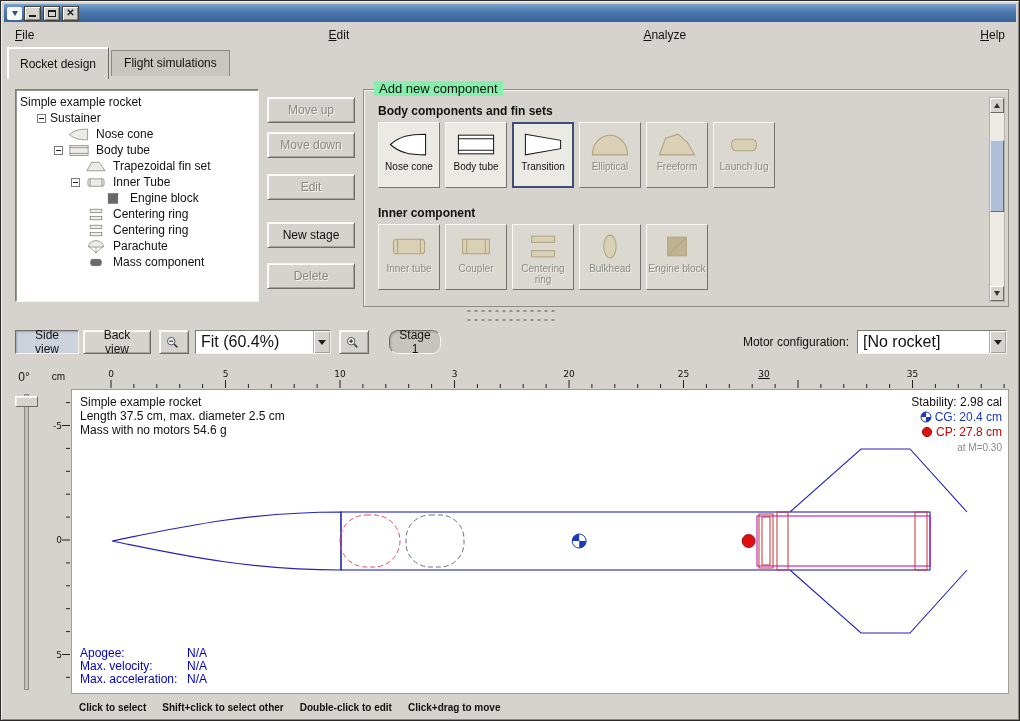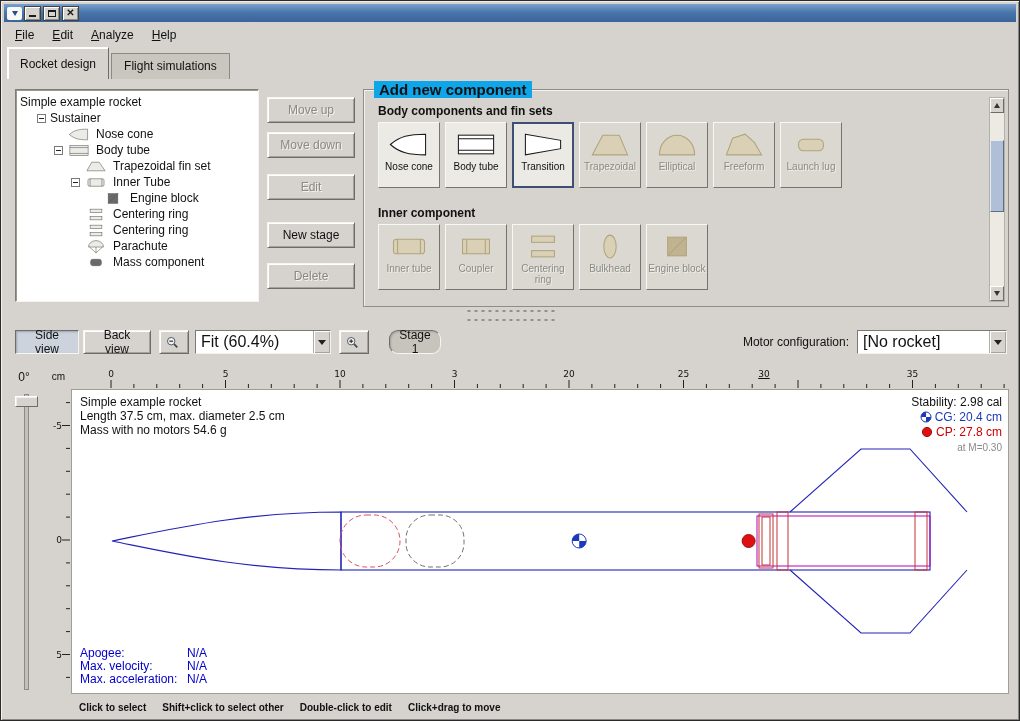--- a/index.html
+++ b/index.html
@@ -18,23 +18,23 @@
   .title-text{flex:1;text-align:center;color:#fff;font-size:12px;font-weight:bold;text-shadow:1px 1px 1px rgba(0,0,0,.45);
     white-space:nowrap;overflow:hidden;}
   .win-btn{width:17px;height:15px;background:#d6d3ce;border:1px solid #41413f;margin-left:2px;flex:0 0 auto;
     display:flex;align-items:center;justify-content:center;padding:0;
     box-shadow:inset 1px 1px 0 #fff, inset -1px -1px 0 #8d8b86;}
   .glyph-min{width:7px;height:7px;border-bottom:2px solid #1a1a1a;}
   .glyph-max{width:8px;height:7px;border:1px solid #1a1a1a;border-top-width:2px;}
   .glyph-close{font-size:10px;font-weight:bold;line-height:1;color:#1a1a1a;}
 
   
-  #menubar{position:absolute;left:5px;top:22px;right:5px;height:24px;display:flex;align-items:center;font-size:12px;}
+  #menubar{position:absolute;left:5px;top:22px;right:5px;height:24px;display:flex;align-items:center;font-size:12px;justify-content:space-between;}
   .menu-item{padding:4px 9px;cursor:default;}
-  #tabrow{position:absolute;left:6px;top:46px;right:6px;height:32px;display:flex;align-items:flex-end;}
+  #tabrow{position:absolute;left:6px;top:46px;right:6px;height:32px;display:flex;align-items:center;}
   .tab{padding:5px 12px;font-size:12px;background:#c9c6bf;border:1px solid #8b8984;border-bottom:none;margin-right:2px;height:26px;white-space:nowrap;}
   .tab.active{background:#d6d3ce;height:32px;padding-top:9px;border-color:#fdfdfb #6e6c67 #d6d3ce #fdfdfb;box-shadow:inset 1px 1px 0 #fff;}
 
   
   #tree-panel{position:absolute;left:14px;top:88px;width:244px;height:213px;background:#fff;
     border:1px solid;border-color:#7f7d78 #f4f3f0 #f4f3f0 #7f7d78;box-shadow:inset 1px 1px 0 #9a988f;
     padding:4px 0;overflow:hidden;}
   .tree-row{height:16px;display:flex;align-items:center;font-size:12px;white-space:nowrap;}
   .expander{width:9px;height:9px;border:1px solid #7a7a7a;background:#fff;position:relative;margin-right:4px;flex:0 0 auto;}
   .expander::after{content:"";position:absolute;left:1px;right:1px;top:3px;height:1px;background:#222;}
@@ -46,21 +46,21 @@
   #edit-col{position:absolute;left:266px;top:96px;width:88px;height:200px;}
   .btn{font-family:inherit;font-size:12px;color:#111;background:#d6d3ce;text-align:center;
     border:1px solid;border-color:#f6f5f2 #6e6c67 #6e6c67 #f6f5f2;
     box-shadow:inset 1px 1px 0 #fff, inset -1px -1px 0 #a5a29b;}
   .btn:disabled{color:#8b8983;text-shadow:1px 1px 0 #f4f3ef;}
   .edit-btn{position:absolute;left:0;width:88px;height:26px;}
 
   
   #groupbox{position:absolute;left:362px;top:88px;width:646px;height:218px;border:1px solid #8f8d86;
     box-shadow:inset 1px 1px 0 rgba(255,255,255,.7);}
-  #group-title{position:absolute;left:10px;top:-9px;background:#0ea5e9;padding:0 5px;font-size:15px;font-weight:bold;}
+  #group-title{position:absolute;left:10px;top:-9px;background:#86efac;padding:0 5px;font-size:13px;font-weight:normal;}
   .section-label{position:absolute;font-size:12px;font-weight:bold;}
   .comp-row{position:absolute;display:flex;gap:5px;}
   .comp{width:62px;height:66px;background:#eceae5;border:1px solid;border-color:#f8f7f4 #75736e #75736e #f8f7f4;
     display:flex;flex-direction:column;align-items:center;justify-content:flex-start;padding:4px 1px 2px;font-family:inherit;}
   .comp-icon{height:34px;display:flex;align-items:center;justify-content:center;}
   .comp-icon svg{width:42px;height:29px;display:block;}
   .comp-label{font-size:10px;line-height:11px;text-align:center;color:#111;}
   .comp.disabled{background:#dbd8d1;}
   .comp.disabled .comp-label{color:#8c8a84;text-shadow:1px 1px 0 #f0efeb;}
   .comp.focused{border:2px solid #3f4e73;padding:3px 0 1px;}
@@ -281,28 +281,20 @@
           </span>
           <span class="comp-label">Body tube</span>
         </button>
         <button class="comp focused">
           <span class="comp-icon">
             <svg viewBox="0 0 40 28" xmlns="http://www.w3.org/2000/svg">
               <path d="M3,4 L37,10 L37,18 L3,24 Z" fill="#ffffff" stroke="#1a1a1a"></path>
             </svg>
           </span>
           <span class="comp-label">Transition</span>
-        </button>
-        <button class="comp disabled" disabled="">
-          <span class="comp-icon">
-            <svg viewBox="0 0 40 28" xmlns="http://www.w3.org/2000/svg">
-              <path d="M3,24 L13,5 L29,5 L37,24 Z" fill="#d9d0b6" stroke="#b1a37d"></path>
-            </svg>
-          </span>
-          <span class="comp-label">Trapezoidal</span>
         </button>
         <button class="comp disabled" disabled="">
           <span class="comp-icon">
             <svg viewBox="0 0 40 28" xmlns="http://www.w3.org/2000/svg">
               <path d="M3,24 A17,19 0 0 1 37,24 Z" fill="#d9d0b6" stroke="#b1a37d"></path>
             </svg>
           </span>
           <span class="comp-label">Elliptical</span>
         </button>
         <button class="comp disabled" disabled="">

